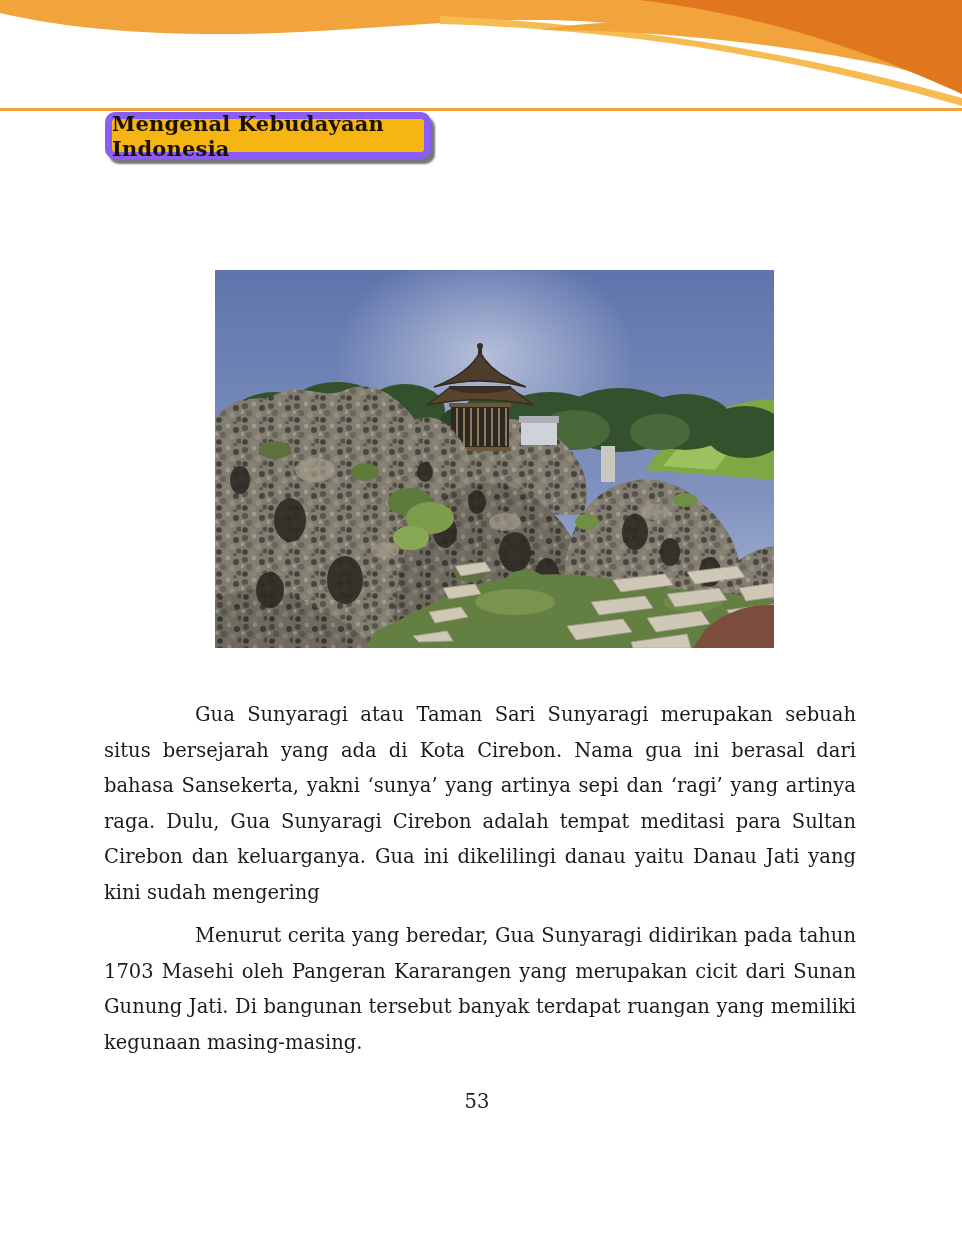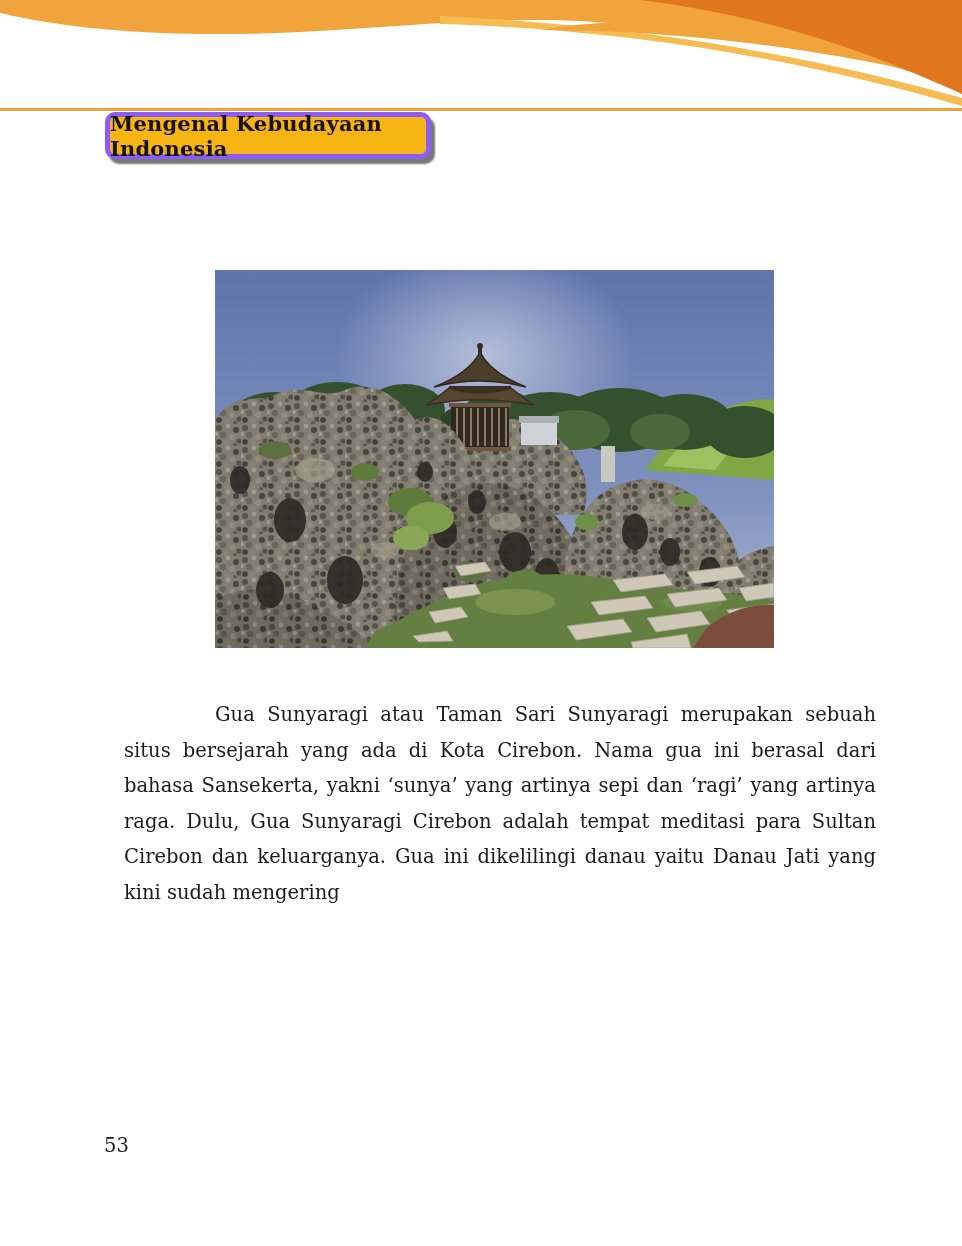--- a/index.html
+++ b/index.html
@@ -1,32 +1,32 @@
 <!DOCTYPE html>
 <html><head>
 <meta charset="utf-8">
 <style>
   html,body{margin:0;padding:0;background:#ffffff;}
   .page{position:relative;width:962px;height:1246px;background:#ffffff;overflow:hidden;
         font-family:"DejaVu Serif", serif;color:#1b1b1b;}
   .header-svg{position:absolute;top:0;left:0;display:block;}
   .orange-rule{position:absolute;top:108px;left:0;width:962px;height:3px;background:#F2A238;}
   .chapter-badge{position:absolute;left:105px;top:112px;width:326px;height:47px;
-        background:#F7B513;border:5px solid #8b5cf6;border-radius:10px;
+        background:#F7B513;border:7px solid #8b5cf6;border-radius:10px;
         box-shadow:4px 5px 2px rgba(95,95,95,.85);
         display:flex;align-items:center;justify-content:center;box-sizing:border-box;}
   .chapter-badge span{font-weight:bold;font-size:21px;color:#171103;letter-spacing:.2px;}
   .page-title{position:absolute;left:104px;top:226px;width:781px;text-align:center;
         font-weight:bold;font-size:22px;color:#161616;}
   .photo{position:absolute;left:215px;top:270px;width:559px;height:378px;}
   .photo svg{display:block;}
   .body-text{position:absolute;left:104px;top:697px;width:752px;
-        font-size:19.5px;line-height:35.5px;text-align:justify;margin-left:20px;}
+        font-size:19.5px;line-height:35.5px;text-align:justify;}
   .body-text p{margin:0 0 8px 0;text-indent:91px;}
-  .page-number{position:absolute;left:104px;top:1134px;width:746px;text-align:left;
+  .page-number{position:absolute;left:104px;top:1090px;width:746px;text-align:center;
         font-size:19.5px;}
 </style>
 </head>
 <body>
 
 <div class="page">
 
   <svg class="header-svg" width="962" height="108" viewBox="0 0 962 108">
     <path fill="#F1A43B" d="M0,0 H962 V40 C870,44 760,40 640,26 C520,12 420,26 300,32 C200,37 90,34 0,13 Z"></path>
     <path fill="#F6BC52" d="M440,16 C650,26 820,58 962,98 L962,106 C810,62 640,30 440,24 Z"></path>
@@ -198,17 +198,18 @@
           <path d="M228,318 l32,-4 l6,10 l-32,5 Z"></path>
         <path d="M214,342 l32,-5 l7,10 l-33,6 Z"></path>
           <path d="M198,366 l34,-5 l6,10 l-34,1 Z"></path>
       </g>
       <path fill="#7c4c3d" d="M478,378 L559,378 L559,335 C530,333 504,346 490,360 Z"></path>
     </svg>
   </div>
 
   <div class="body-text">
     <p>Gua Sunyaragi atau Taman Sari Sunyaragi merupakan sebuah situs bersejarah yang ada di Kota Cirebon. Nama gua ini berasal dari bahasa Sansekerta, yakni ‘sunya’ yang artinya sepi dan ‘ragi’ yang artinya raga. Dulu, Gua Sunyaragi Cirebon adalah tempat meditasi para Sultan Cirebon dan keluarganya. Gua ini dikelilingi danau yaitu Danau Jati yang kini sudah mengering</p>
+    <p>Menurut cerita yang beredar, Gua Sunyaragi didirikan pada tahun 1703 Masehi oleh Pangeran Kararangen yang merupakan cicit dari Sunan Gunung Jati. Di bangunan tersebut banyak terdapat ruangan yang memiliki kegunaan masing-masing.</p>
   </div>
 
   <div class="page-number">53</div>
 
 </div>
 
 </body></html>

